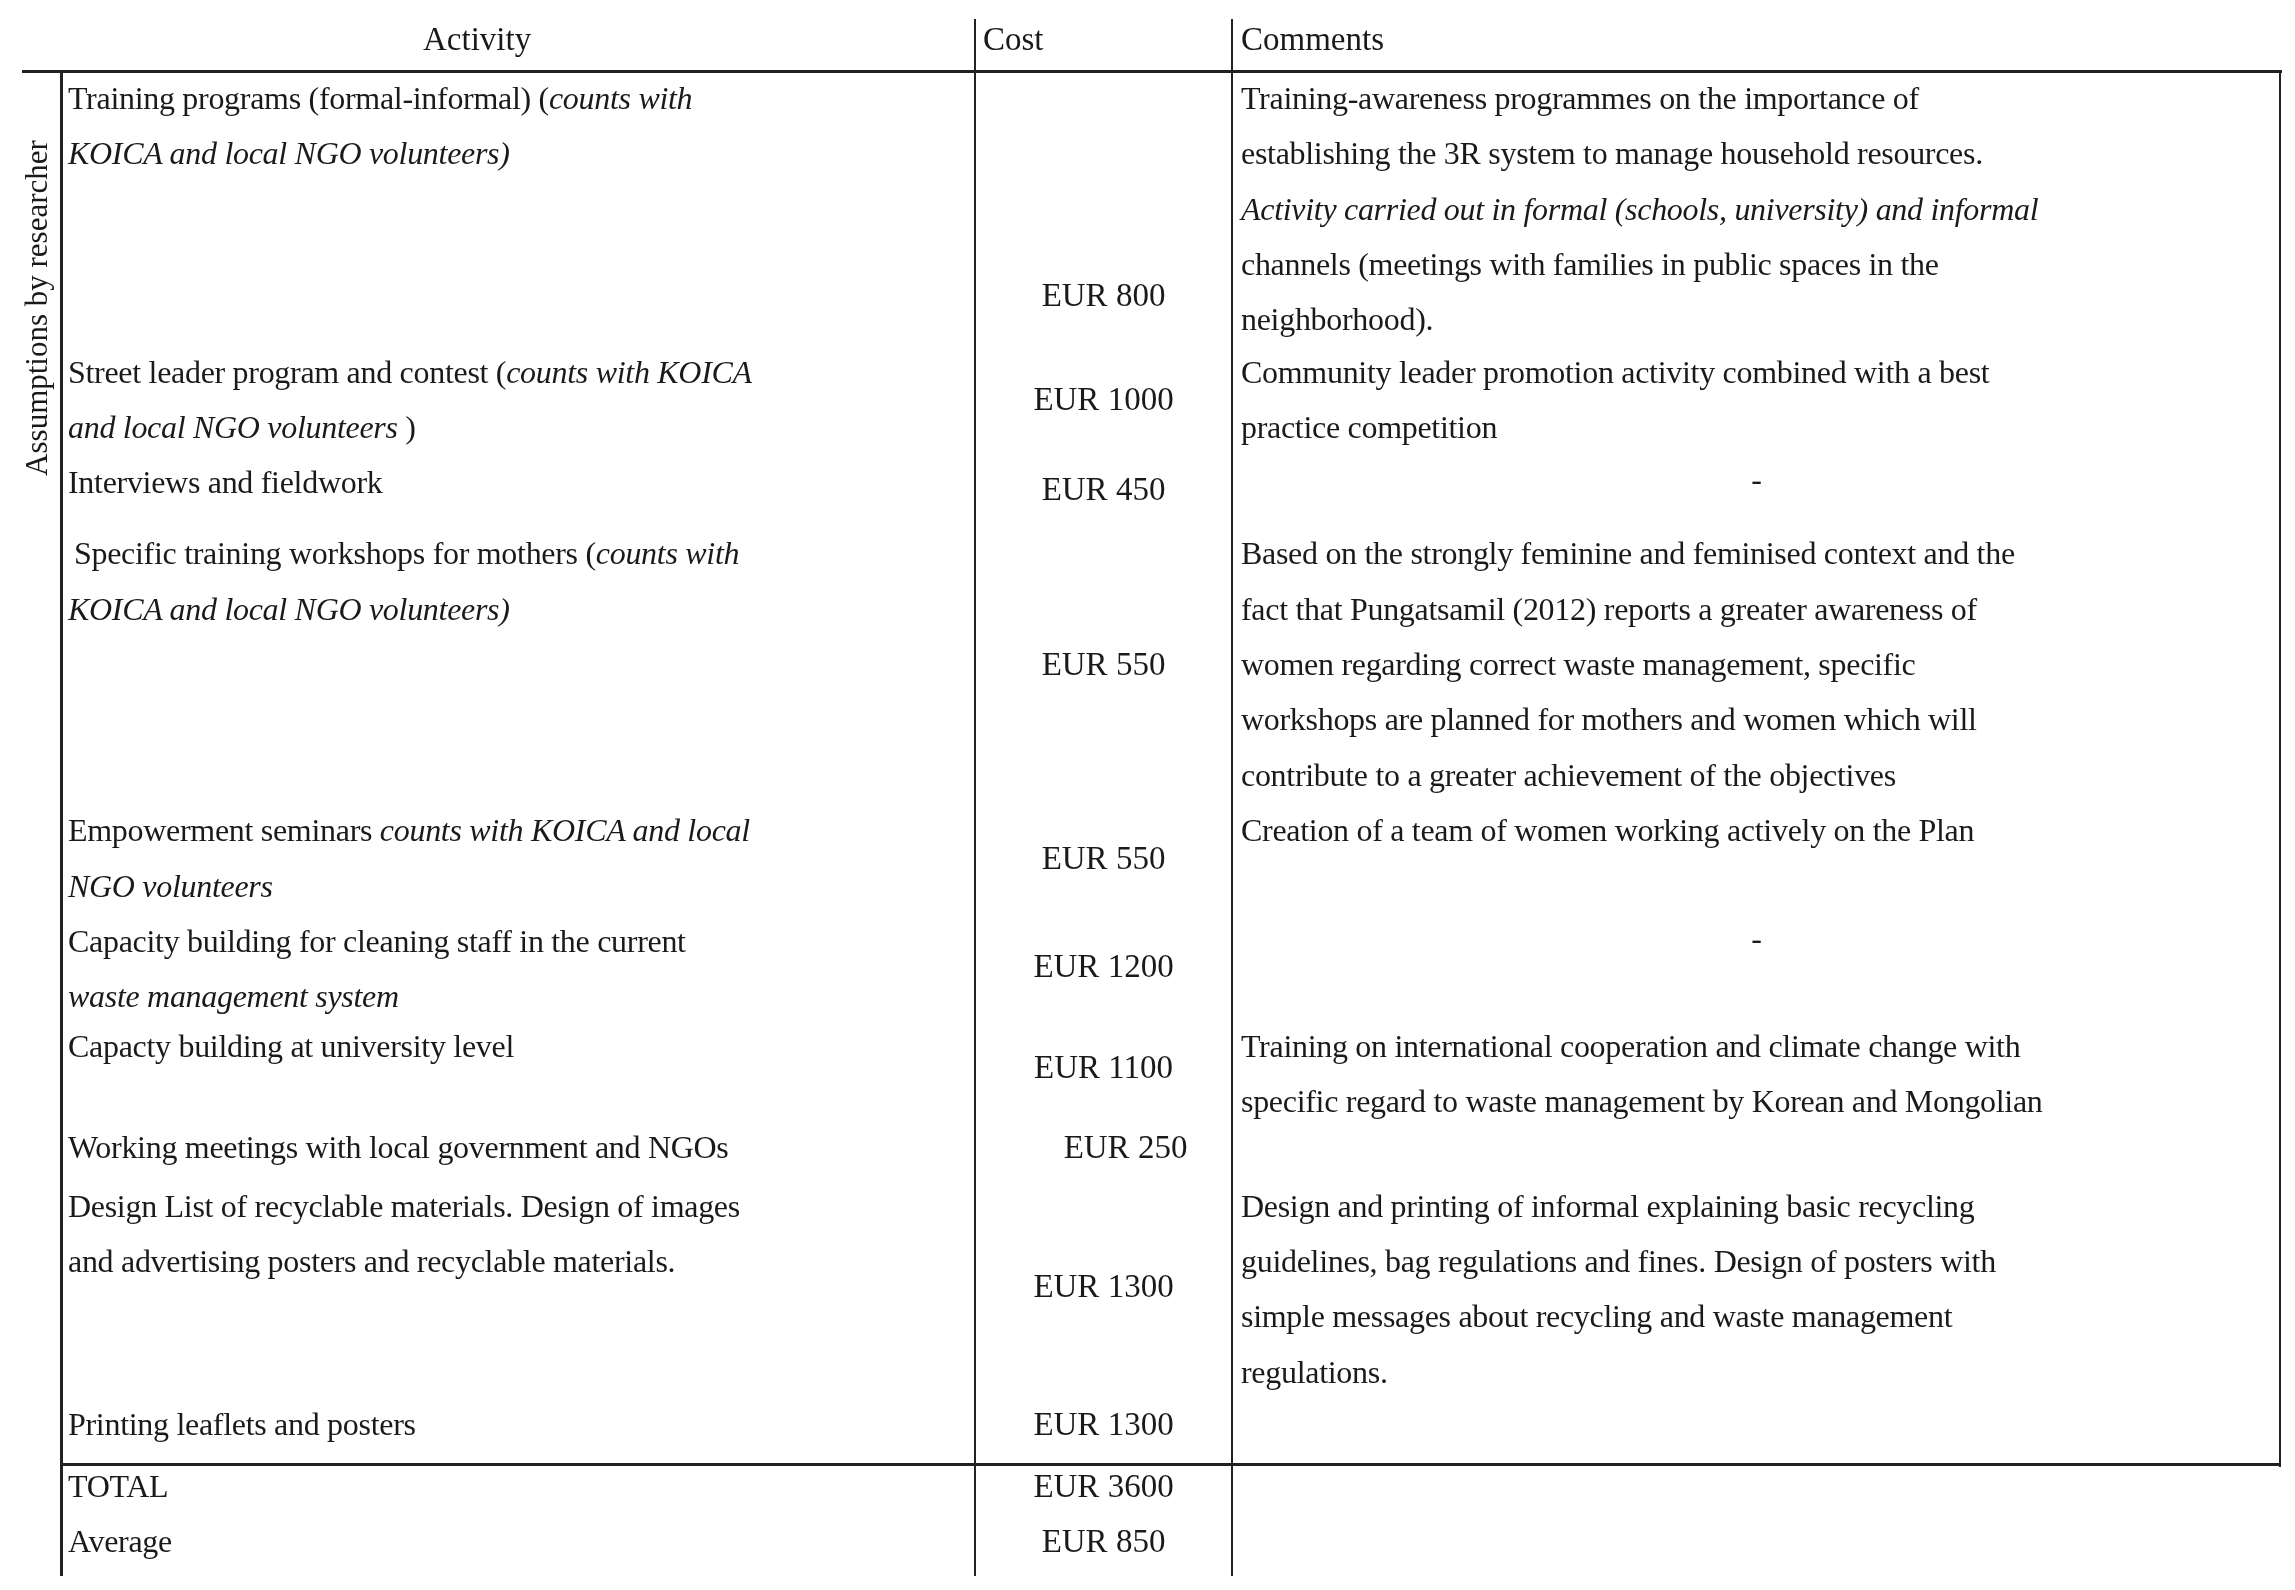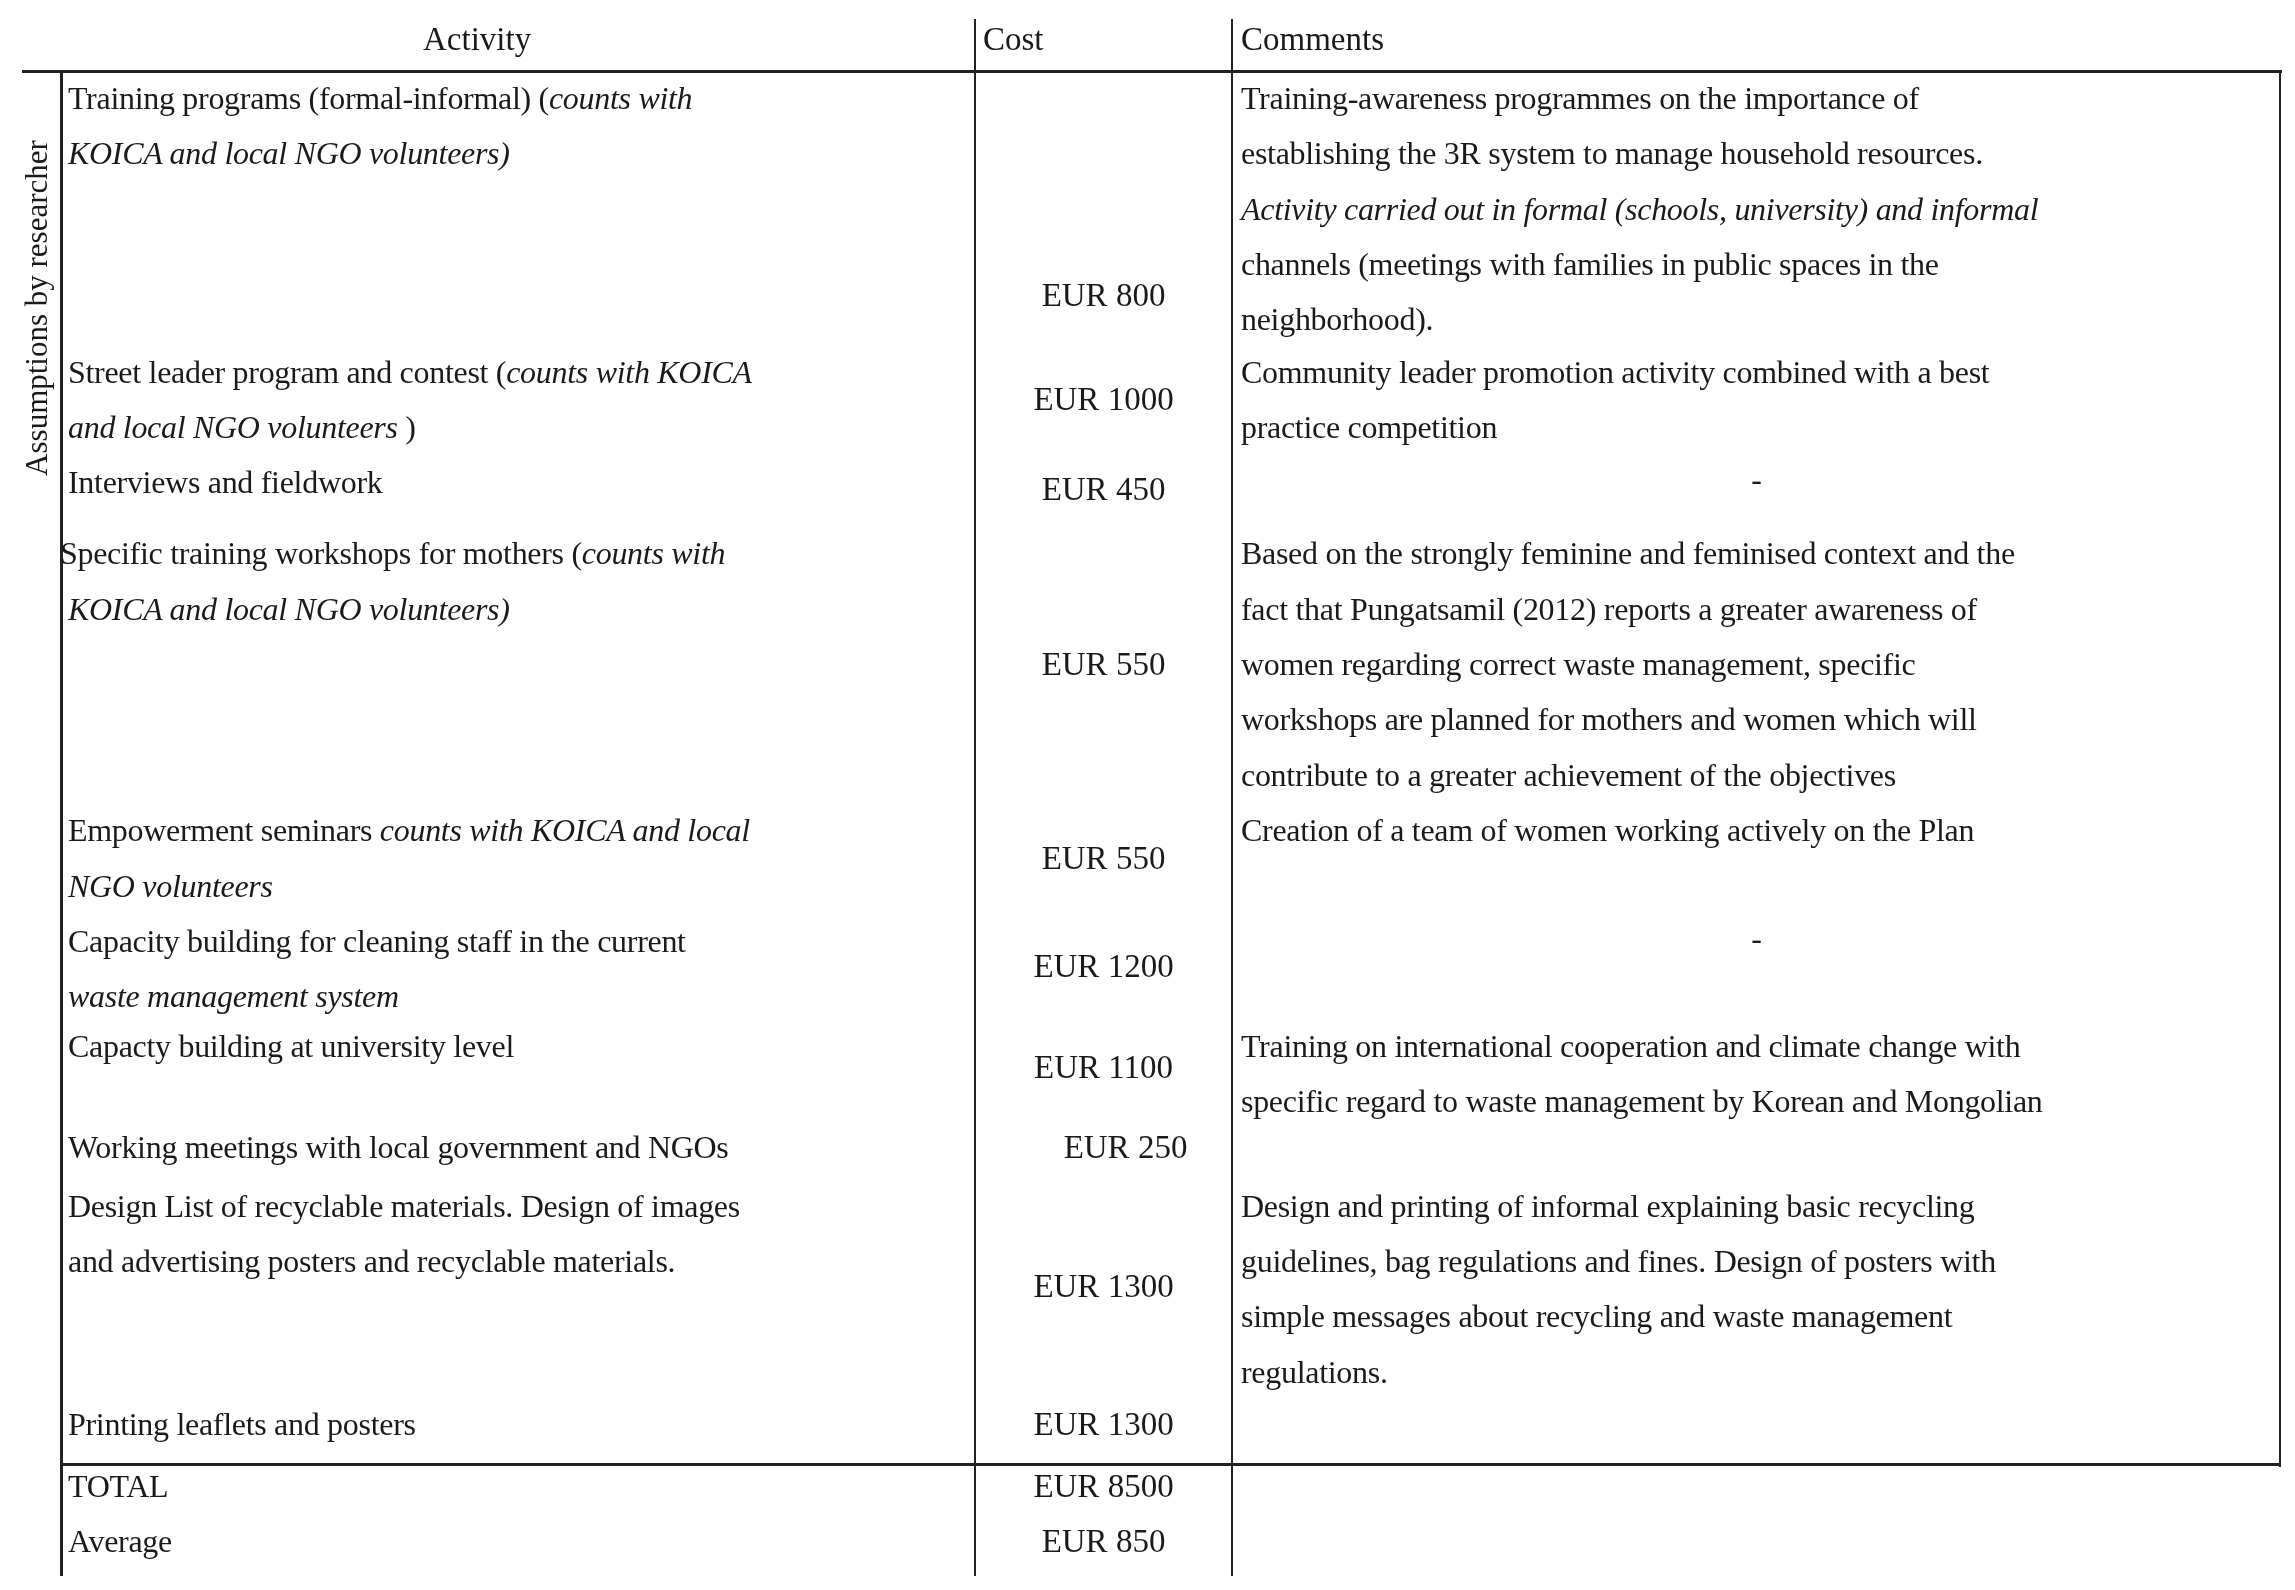--- a/index.html
+++ b/index.html
@@ -49,21 +49,21 @@
     <div class="txt" style="left: 1241px; top: 237px;">channels (meetings with families in public spaces in the</div>
     <div class="txt" style="left: 1241px; top: 292px;">neighborhood).</div>
     <div class="txt" style="left: 68px; top: 345px; text-align: right;"><span>Street leader program and contest (</span><span class="it">counts with KOICA</span></div>
     <div class="txt" style="left: 68px; top: 400px;"><span class="it">and local NGO volunteers</span><span> )</span></div>
     <div class="cost" style="top: 372px;">EUR 1000</div>
     <div class="txt" style="left: 1241px; top: 345px;">Community leader promotion activity combined with a best</div>
     <div class="txt" style="left: 1241px; top: 400px;">practice competition</div>
     <div class="txt" style="left: 68px; top: 455px;"><span>Interviews and fieldwork</span></div>
     <div class="cost" style="top: 462px;">EUR 450</div>
     <div class="dash" style="top: 452px;">-</div>
-    <div class="txt" style="left: 60px; top: 526px; font-family: Liberation Serif, serif;"><span>Specific training workshops for mothers (</span><span class="it">counts with</span></div>
+    <div class="txt" style="left: 74px; top: 526px; font-family: Liberation Serif, serif;"><span>Specific training workshops for mothers (</span><span class="it">counts with</span></div>
     <div class="txt" style="left: 68px; top: 582px;"><span class="it">KOICA and local NGO volunteers)</span></div>
     <div class="cost" style="top: 637px;">EUR 550</div>
     <div class="txt" style="left: 1241px; top: 526px;">Based on the strongly feminine and feminised context and the</div>
     <div class="txt" style="left: 1241px; top: 582px;">fact that Pungatsamil (2012) reports a greater awareness of</div>
     <div class="txt" style="left: 1241px; top: 637px;">women regarding correct waste management, specific</div>
     <div class="txt" style="left: 1241px; top: 692px;">workshops are planned for mothers and women which will</div>
     <div class="txt" style="left: 1241px; top: 748px;">contribute to a greater achievement of the objectives</div>
     <div class="txt" style="left: 68px; top: 803px;"><span>Empowerment seminars </span><span class="it">counts with KOICA and local</span></div>
     <div class="txt" style="left: 68px; top: 859px;"><span class="it">NGO volunteers</span></div>
     <div class="cost" style="top: 831px;">EUR 550</div>
@@ -81,17 +81,17 @@
     <div class="txt" style="left: 68px; top: 1179px;"><span>Design List of recyclable materials. Design of images</span></div>
     <div class="txt" style="left: 68px; top: 1234px;"><span>and advertising posters and recyclable materials.</span></div>
     <div class="cost" style="top: 1259px;">EUR 1300</div>
     <div class="txt" style="left: 1241px; top: 1179px;">Design and printing of informal explaining basic recycling</div>
     <div class="txt" style="left: 1241px; top: 1234px;">guidelines, bag regulations and fines. Design of posters with</div>
     <div class="txt" style="left: 1241px; top: 1289px;">simple messages about recycling and waste management</div>
     <div class="txt" style="left: 1241px; top: 1345px;">regulations.</div>
     <div class="txt" style="left: 68px; top: 1397px;"><span>Printing leaflets and posters</span></div>
     <div class="cost" style="top: 1397px;">EUR 1300</div>
     <div class="txt" style="left: 68px; top: 1459px;">TOTAL</div>
-    <div class="cost" style="top: 1459px;">EUR 8500</div>
+    <div class="cost" style="top: 1459px;">EUR 3600</div>
     <div class="txt" style="left: 68px; top: 1514px;">Average</div>
     <div class="cost" style="top: 1514px;">EUR 850</div>
   </div>
 
 
 </body></html>

